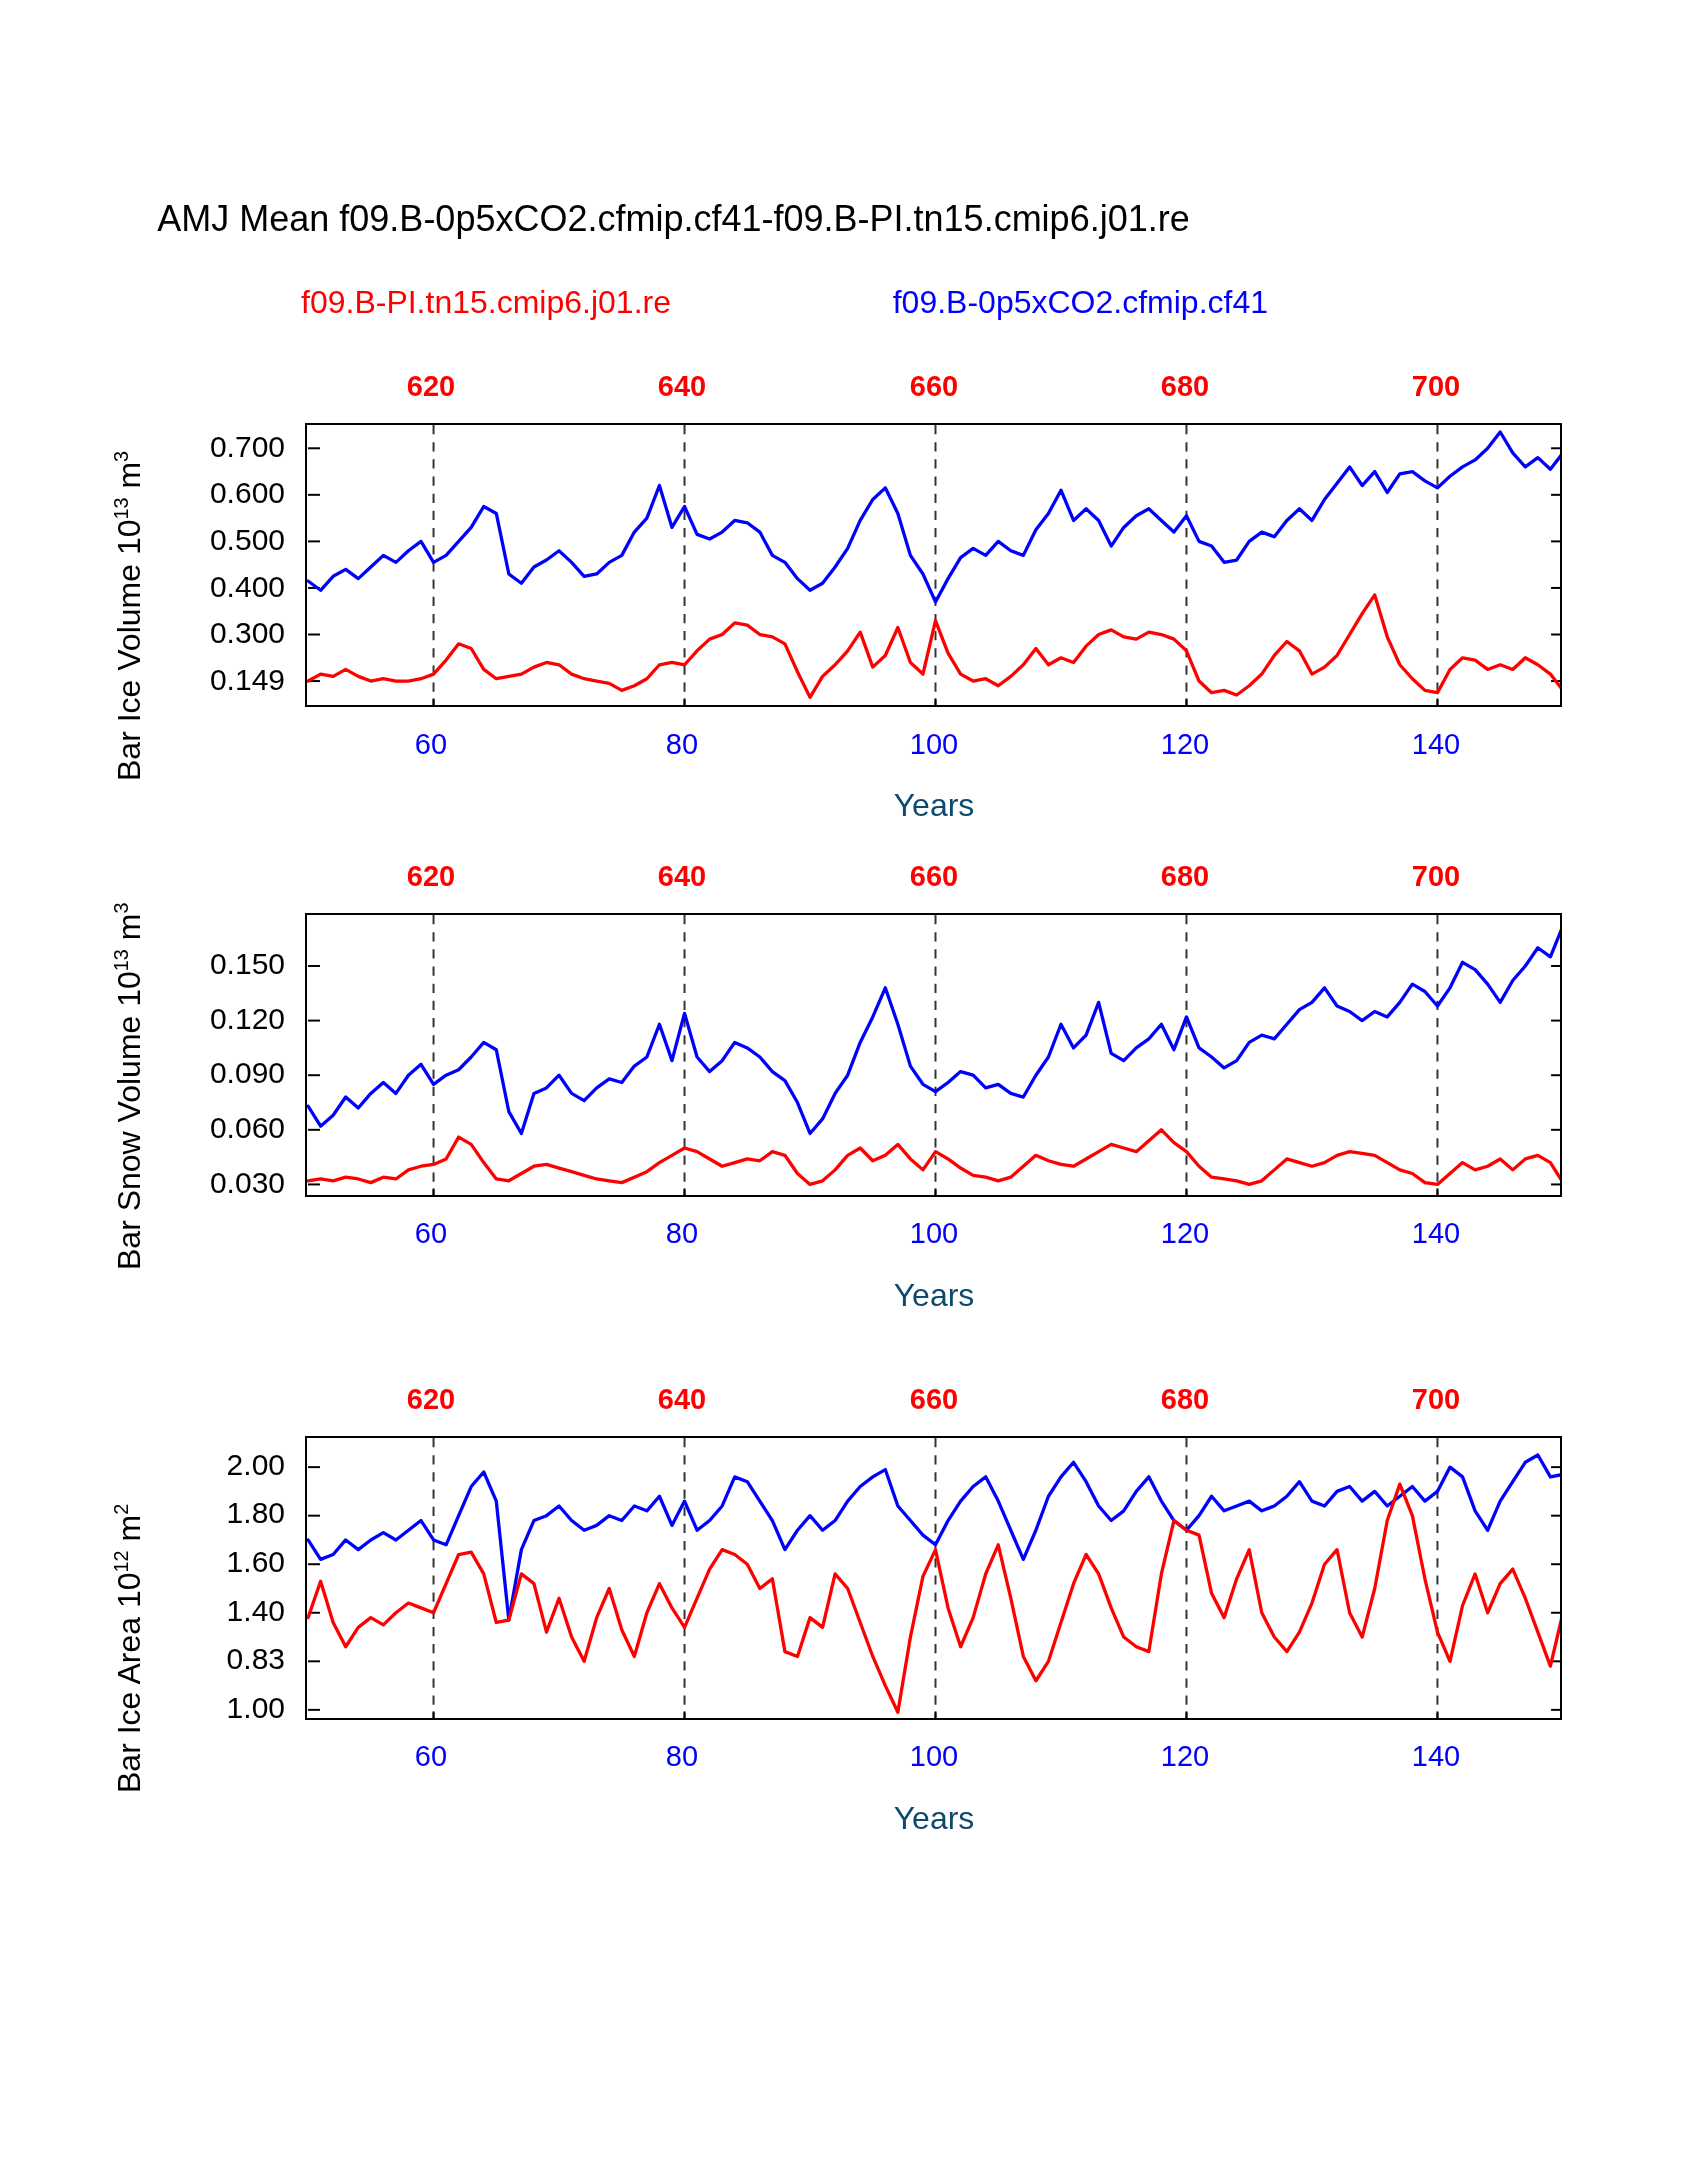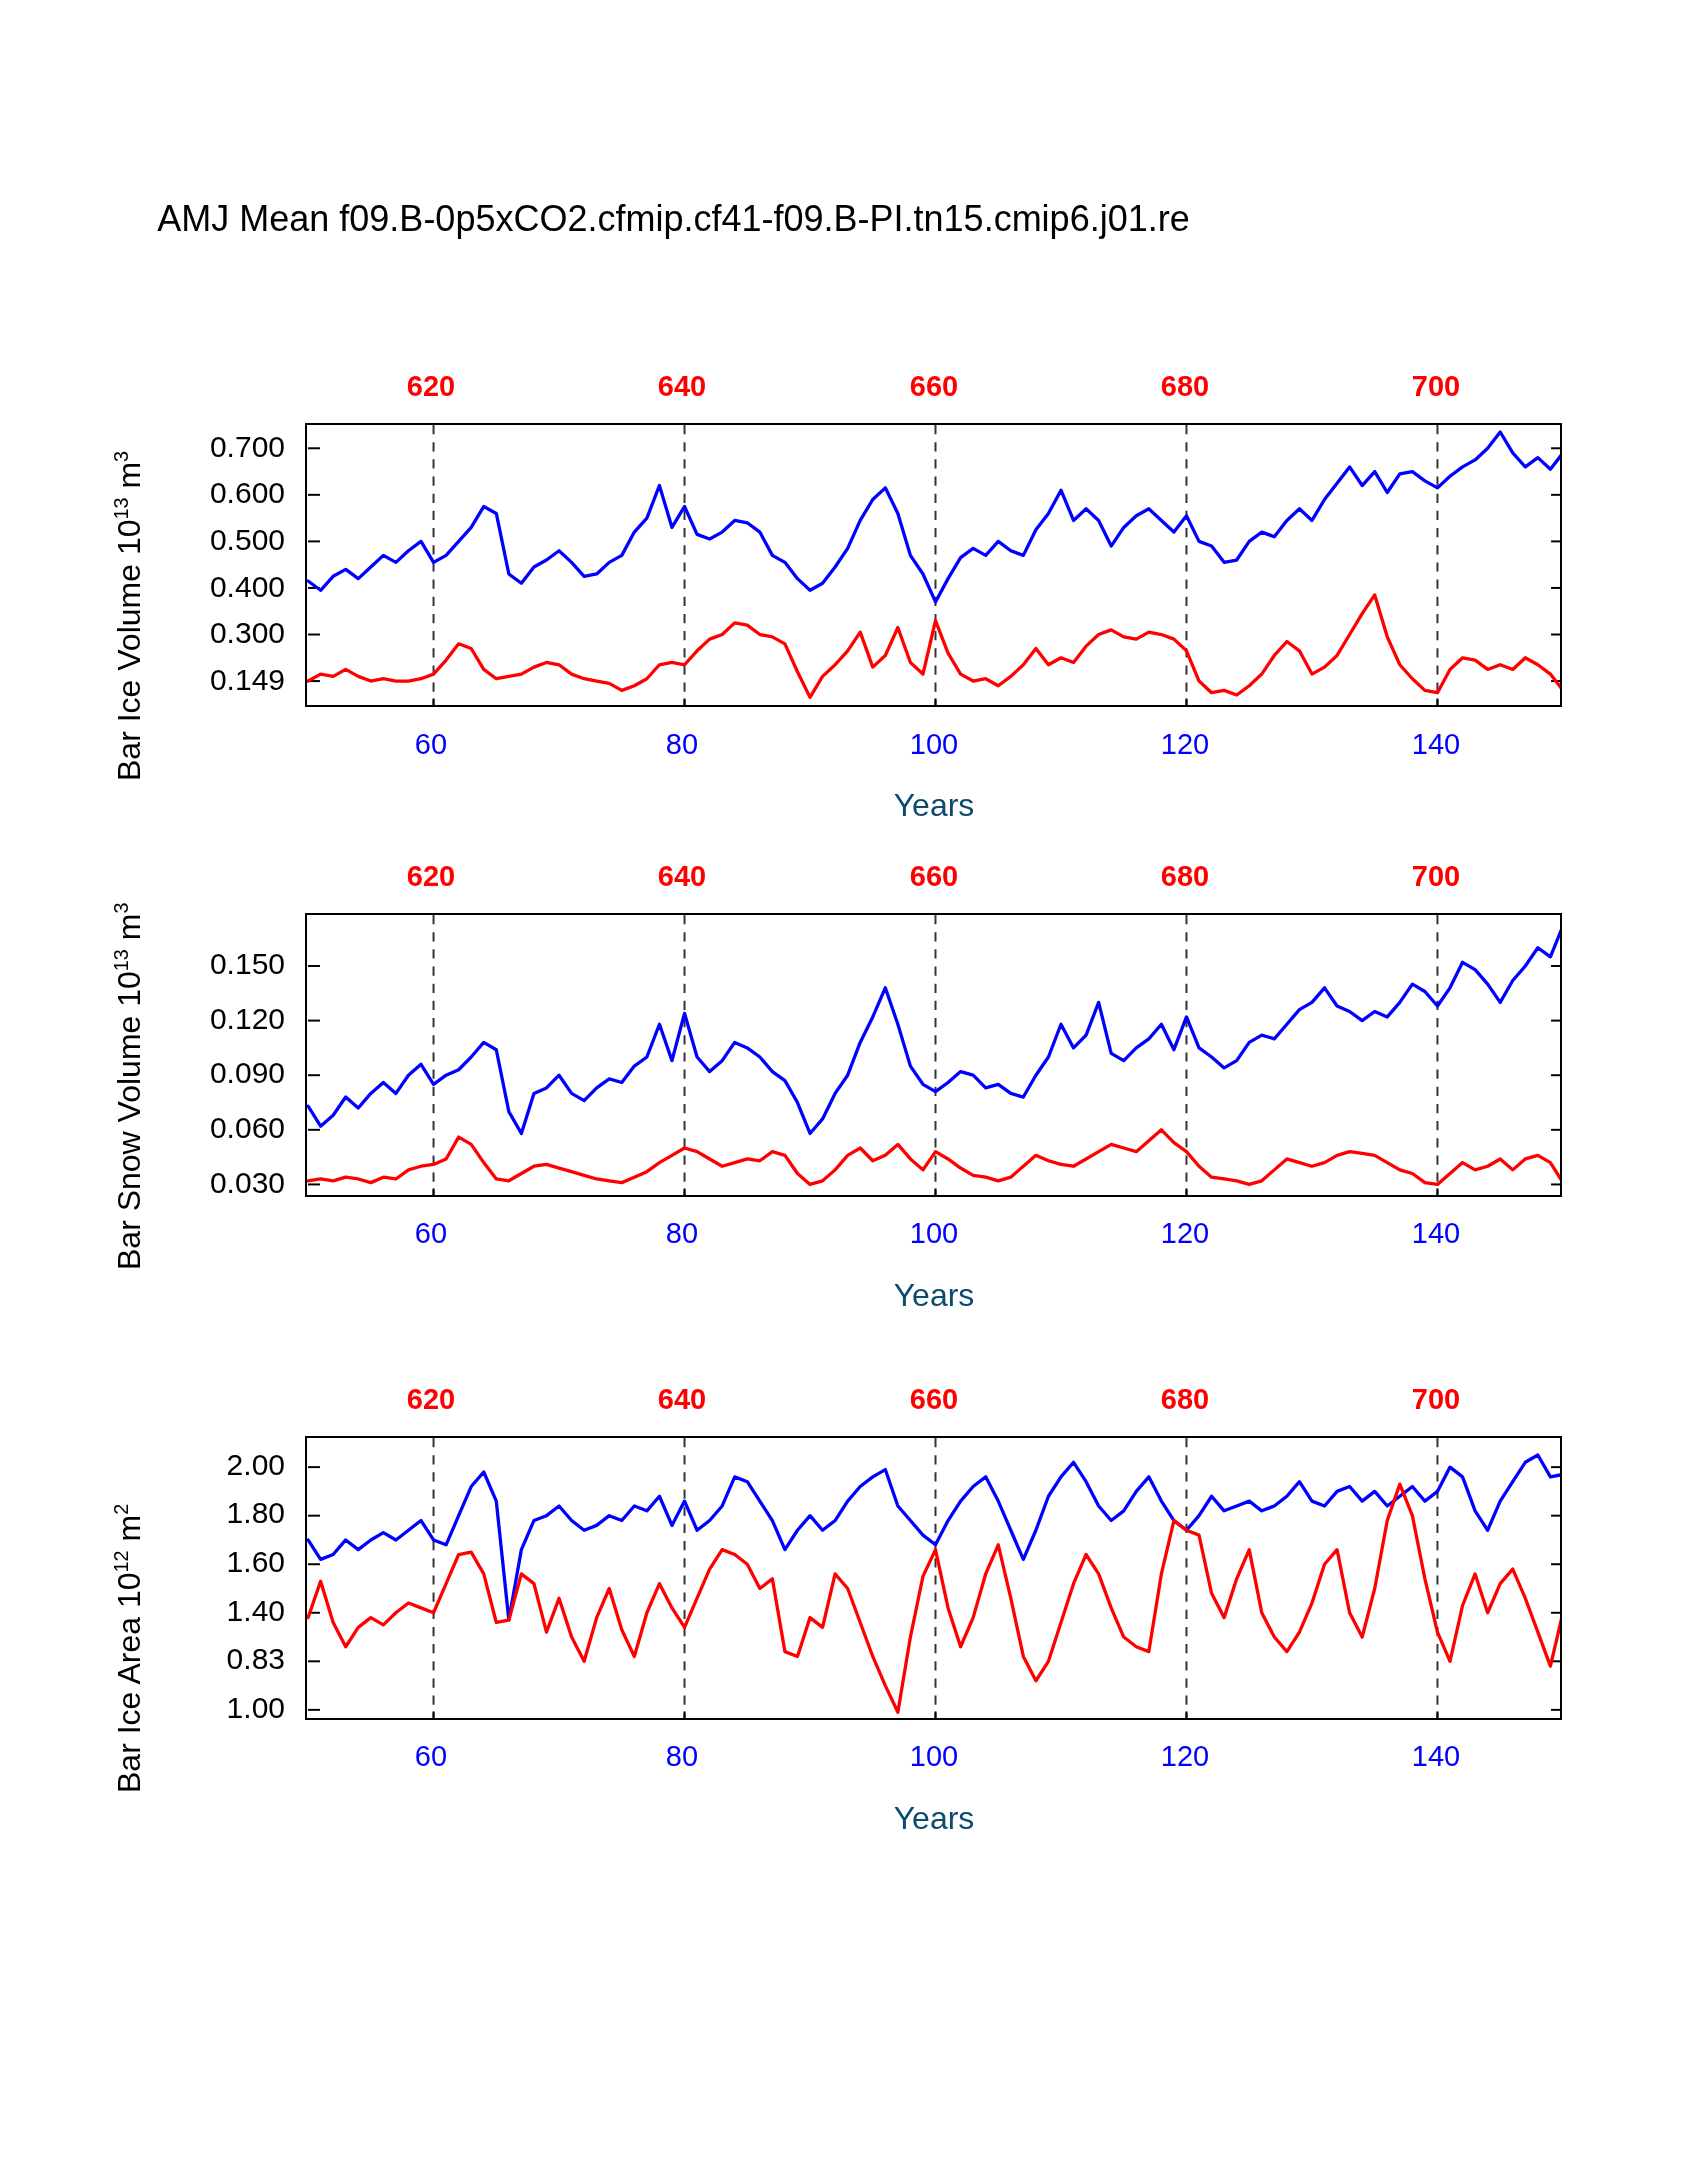--- a/index.html
+++ b/index.html
@@ -54,20 +54,24 @@
   .ytitle sup{ font-size:0.62em; vertical-align:super; }
   .main-title, .legend div{ white-space:nowrap; }
 </style>
 </head>
 <body>
 
 <div class="page">
 
   <div class="main-title">AMJ Mean f09.B-0p5xCO2.cfmip.cf41-f09.B-PI.tn15.cmip6.j01.re</div>
 
+  <div class="legend">
+    <div class="red">f09.B-PI.tn15.cmip6.j01.re</div>
+    <div class="blue">f09.B-0p5xCO2.cfmip.cf41</div>
+  </div>
 
   <div class="panel" id="panel0" style="top: 0px; height: 595px;">
       <div class="toplab" style="left: 427px; top: 370px;">620</div>
       <div class="toplab" style="left: 678px; top: 370px;">640</div>
       <div class="toplab" style="left: 930px; top: 370px;">660</div>
       <div class="toplab" style="left: 1181px; top: 370px;">680</div>
       <div class="toplab" style="left: 1432px; top: 370px;">700</div>
       <div class="plotbox" style="left: 301px; top: 423px; width: 1257px; height: 284px;">
         <svg width="1257" height="284" viewBox="0 0 1900 430">
           <line x1="190" x2="190" y1="0" y2="430" stroke="#333" stroke-width="3" stroke-dasharray="14,12"></line>

